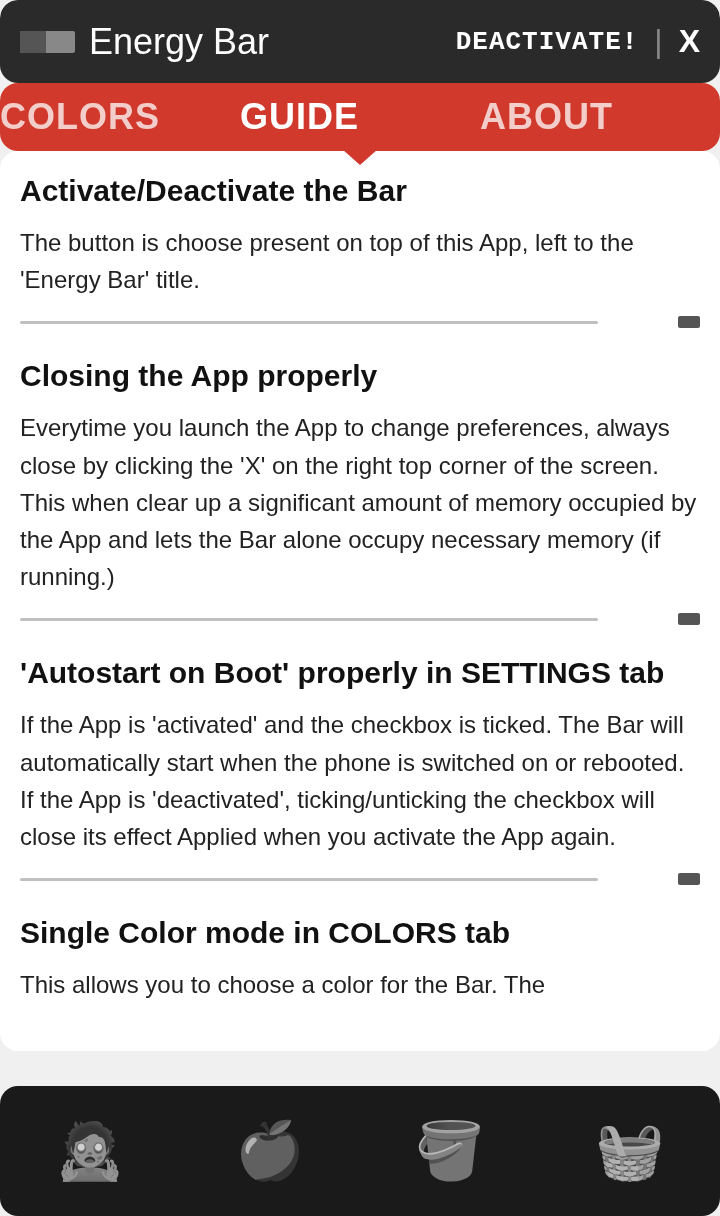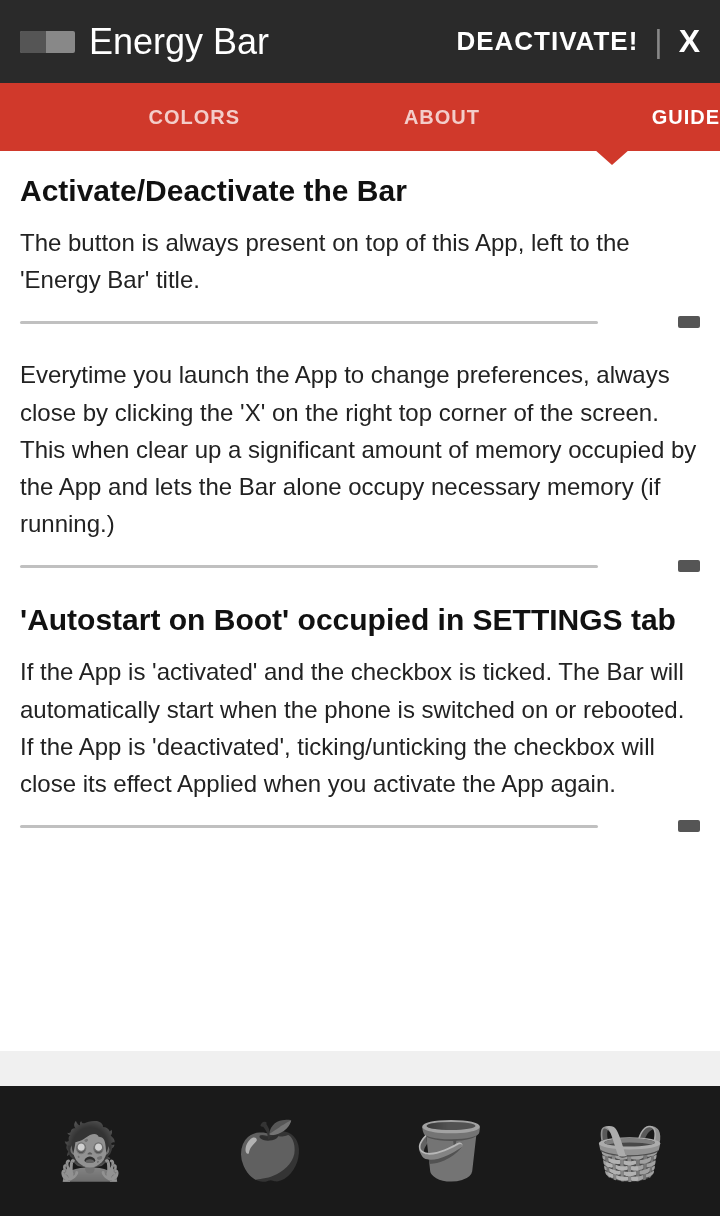--- a/index.html
+++ b/index.html
@@ -1,15 +1,15 @@
 <!DOCTYPE html>
 <html><head>
   <meta charset="utf-8">
   <style>
-    * { margin: 0; padding: 0; box-sizing: border-box; }
+    * { margin: 0; padding: 0; box-sizing: border-box; border-radius: 18px; }
     body {
       width: 720px;
       min-height: 1216px;
       font-family: Arial, sans-serif;
       background: #f0f0f0;
       overflow-x: hidden;
     }
 
     
     #top-bar {
@@ -54,20 +54,21 @@
     }
     #deactivate-btn {
       color: #ffffff;
       font-size: 26px;
       font-weight: bold;
       letter-spacing: 1px;
       background: none;
       border: none;
       cursor: pointer;
       padding: 0 16px 0 0;
+      font-family: Liberation Mono, monospace;
     }
     #top-bar-divider {
       color: #888;
       font-size: 32px;
       margin: 0 16px 0 0;
     }
     #close-btn {
       color: #ffffff;
       font-size: 32px;
       font-weight: bold;
@@ -83,27 +84,26 @@
       height: 68px;
       display: flex;
       align-items: center;
       position: relative;
     }
     .nav-tab {
       flex: 1;
       height: 100%;
       display: flex;
       align-items: center;
-      justify-content: flex-end;
-      cursor: pointer;
-      font-size: 20px;
+      justify-content: flex-start;
+      cursor: pointer;
+      font-size: 36px;
       font-weight: bold;
       color: rgba(255,255,255,0.75);
       letter-spacing: 1px;
-      margin-left: 24px;
     }
     .nav-tab.active {
       color: #ffffff;
       position: relative;
     }
     .nav-tab.active::after {
       content: '';
       position: absolute;
       bottom: -14px;
       left: 50%;
@@ -192,56 +192,61 @@
     <button id="deactivate-btn">DEACTIVATE!</button>
     <span id="top-bar-divider">|</span>
     <button id="close-btn">X</button>
   </div>
 </div>
 
 <div id="nav-tabs">
   <div class="nav-tab">
     <span>COLORS</span>
   </div>
+  <div class="nav-tab active">
+    <span>GUIDE</span>
+  </div>
   <div class="nav-tab">
     <span>ABOUT</span>
   </div>
-  <div class="nav-tab active">
-    <span>GUIDE</span>
-  </div>
 </div>
 
 <div id="content">
 
   <div>
     <div class="section-title">Activate/Deactivate the Bar</div>
-    <div class="section-body">The button is always present on top of this App, left to the 'Energy Bar' title.</div>
+    <div class="section-body">The button is choose present on top of this App, left to the 'Energy Bar' title.</div>
   </div>
   <div class="section-divider">
     <div class="divider-line"></div>
     <div class="divider-handle"></div>
   </div>
 
   <div>
+    <div class="section-title">Closing the App properly</div>
     <div class="section-body">Everytime you launch the App to change preferences, always close by clicking the 'X' on the right top corner of the screen. This when clear up a significant amount of memory occupied by the App and lets the Bar alone occupy necessary memory (if running.)</div>
   </div>
   <div class="section-divider">
     <div class="divider-line"></div>
     <div class="divider-handle"></div>
   </div>
 
   <div>
-    <div class="section-title">'Autostart on Boot' occupied in SETTINGS tab</div>
+    <div class="section-title">'Autostart on Boot' properly in SETTINGS tab</div>
     <div class="section-body">If the App is 'activated' and the checkbox is ticked. The Bar will automatically start when the phone is switched on or rebooted. If the App is 'deactivated', ticking/unticking the checkbox will close its effect Applied when you activate the App again.</div>
   </div>
   <div class="section-divider">
     <div class="divider-line"></div>
     <div class="divider-handle"></div>
   </div>
 
+  <div>
+    <div class="section-title">Single Color mode in COLORS tab</div>
+    <div class="section-body">This allows you to choose a color for the Bar. The</div>
+  </div>
 
 </div>
 
 <div id="bottom-nav">
   <div class="bottom-nav-item">
     <span class="bottom-nav-icon">🧟</span>
   </div>
   <div class="bottom-nav-item">
     <span class="bottom-nav-icon">🍎</span>
   </div>

